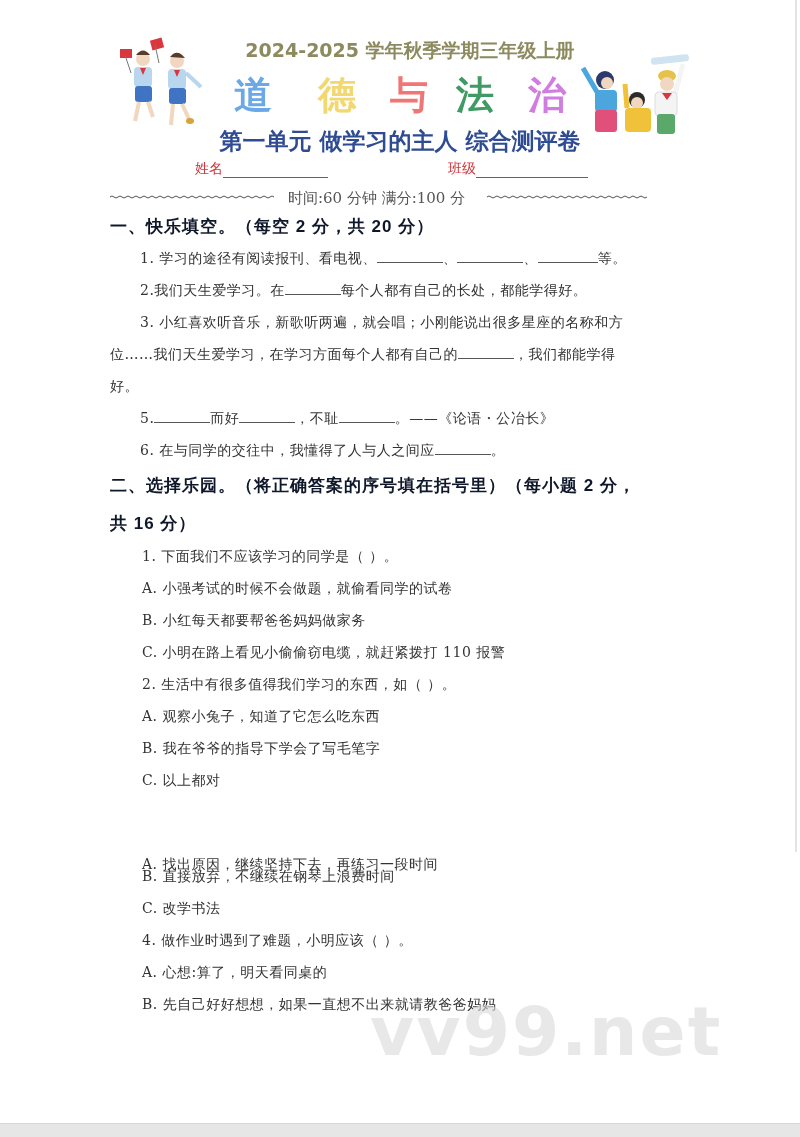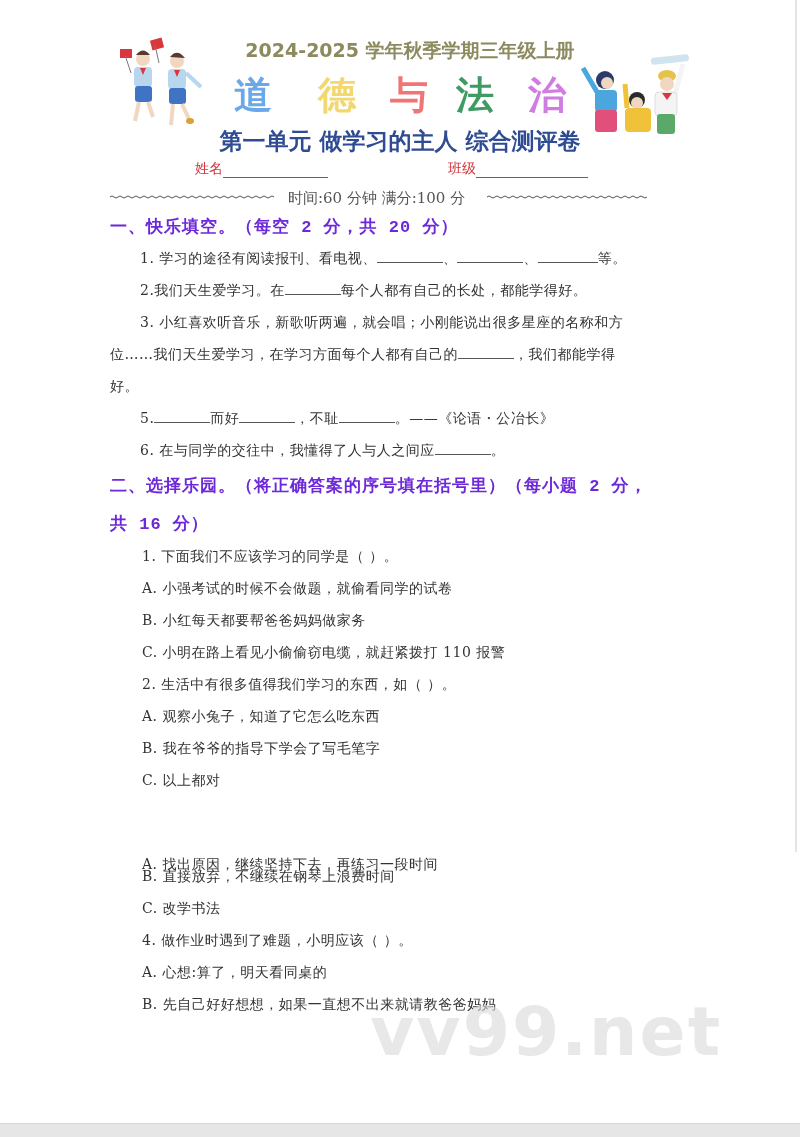--- a/index.html
+++ b/index.html
@@ -20,21 +20,21 @@
 
   .divider { position: absolute; top: 195px; height: 4px; }
   .divider svg { display: block; }
   .exam-meta { position: absolute; top: 189px; left: 288px; font-size: 15px; color: #555; white-space: nowrap; }
 
   
   .illus-left { position: absolute; left: 115px; top: 33px; width: 95px; height: 100px; }
   .illus-right { position: absolute; left: 575px; top: 50px; width: 120px; height: 88px; }
 
   
-  .section-title { position: absolute; left: 110px; font-family: Liberation Mono, monospace; font-weight: bold; font-size: 17px; color: #6d28d9; white-space: nowrap; letter-spacing: 1px; }
+  .section-title { position: absolute; left: 110px; font-family: Liberation Sans, sans-serif; font-weight: bold; font-size: 17px; color: #0f172a; white-space: nowrap; letter-spacing: 1px; }
   .q { position: absolute; font-size: 14px; color: #333; white-space: nowrap; letter-spacing: 0.5px; }
   .blank { display: inline-block; border-bottom: 1px solid #555; vertical-align: baseline; height: 12px; }
 
   .watermark { position: absolute; left: 370px; top: 992px; font-family: "DejaVu Sans", sans-serif; font-weight: bold; font-size: 68px; color: #d9d9d9; opacity: 0.6; letter-spacing: 2px; white-space: nowrap; }
 </style>
 </head>
 <body>
 
 <div class="page">
 

